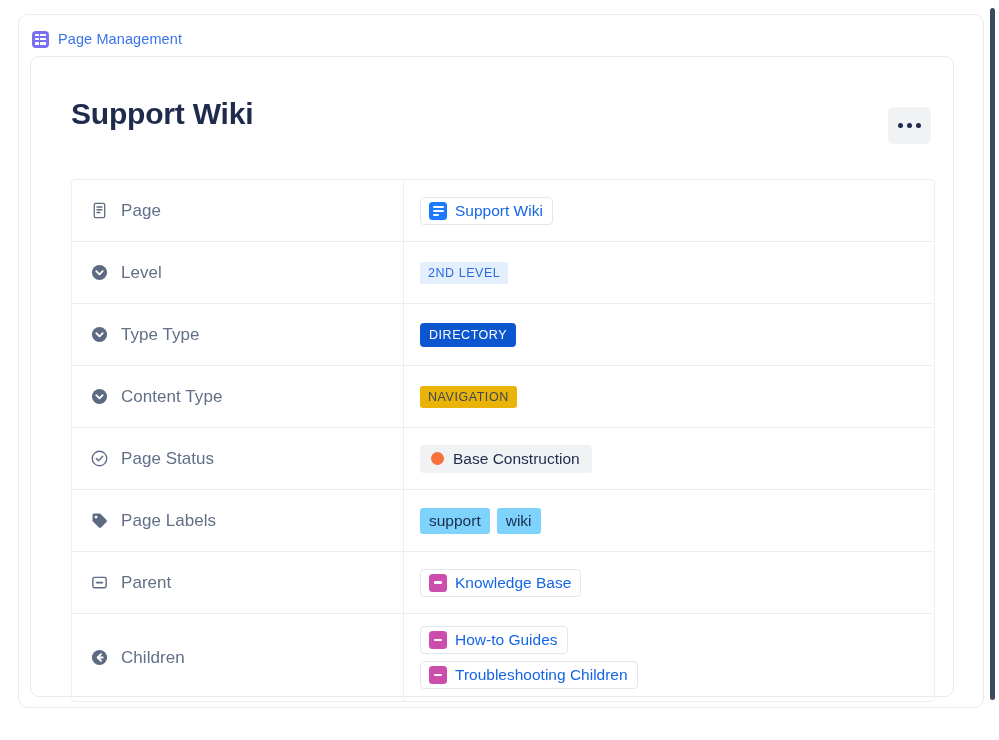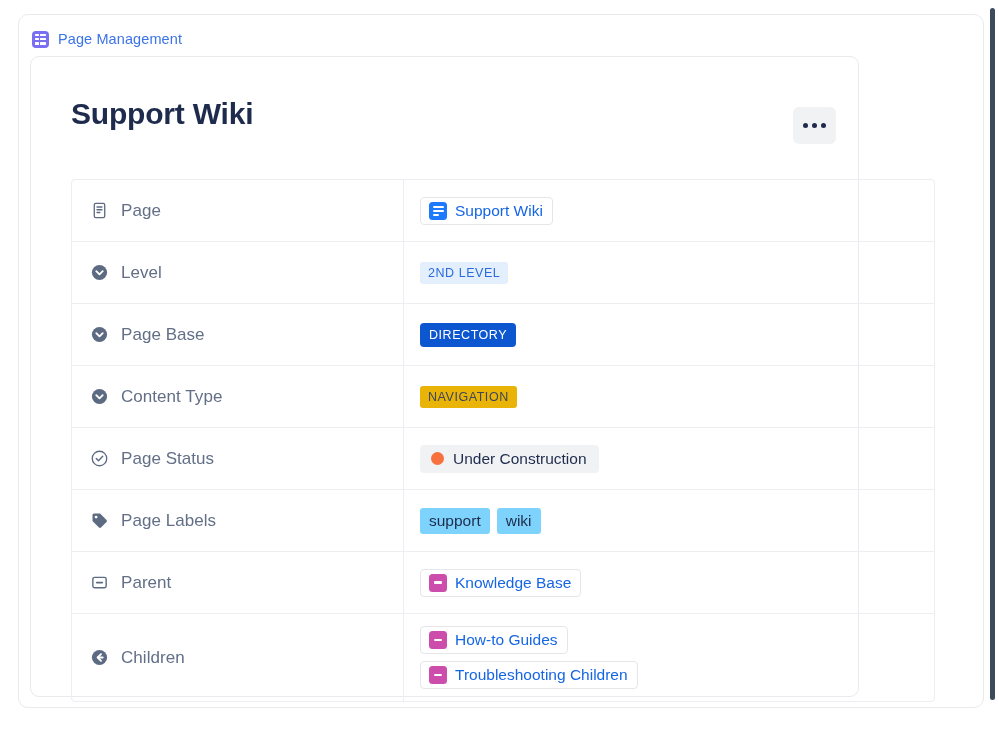--- a/index.html
+++ b/index.html
@@ -65,21 +65,21 @@
     font-size: 14.5px;
     letter-spacing: 0.1px;
     white-space: nowrap;
   }
 
   
   #content-card {
     position: absolute;
     left: 11px;
     top: 41px;
-    width: 829px;
+    width: 924px;
     height: 641px;
     background: #ffffff;
     border: 1px solid #e9eaee;
     border-radius: 9px;
   }
 
   
   #card-header {
     position: absolute;
     left: 0;
@@ -354,21 +354,21 @@
           </div>
         </div>
         <div class="prop-row">
           <div class="prop-key">
             <span class="key-icon">
               <svg viewBox="0 0 20 20">
                 <circle cx="10" cy="10" r="8" fill="#5d6b82"></circle>
                 <path d="M6.6 8.6 L10 12 L13.4 8.6" fill="none" stroke="#ffffff" stroke-width="1.9" stroke-linecap="round" stroke-linejoin="round"></path>
               </svg>
             </span>
-            <span class="prop-key-label">Page Base</span>
+            <span class="prop-key-label">Type Type</span>
           </div>
           <div class="prop-val">
             <span class="badge blue-solid">DIRECTORY</span>
           </div>
         </div>
         <div class="prop-row">
           <div class="prop-key">
             <span class="key-icon">
               <svg viewBox="0 0 20 20">
                 <circle cx="10" cy="10" r="8" fill="#5d6b82"></circle>
@@ -387,21 +387,21 @@
               <svg viewBox="0 0 20 20">
                 <circle cx="10" cy="10" r="7.6" fill="none" stroke="#5d6b82" stroke-width="1.4"></circle>
                 <path d="M6.6 10.1 L8.9 12.4 L13.4 7.6" fill="none" stroke="#5d6b82" stroke-width="1.5" stroke-linecap="round" stroke-linejoin="round"></path>
               </svg>
             </span>
             <span class="prop-key-label">Page Status</span>
           </div>
           <div class="prop-val">
             <span class="status-chip">
               <span class="status-dot" style="background: rgb(248, 113, 60);"></span>
-              <span class="status-text">Under Construction</span>
+              <span class="status-text">Base Construction</span>
             </span>
           </div>
         </div>
         <div class="prop-row">
           <div class="prop-key">
             <span class="key-icon">
               <svg viewBox="0 0 20 20">
                 <path d="M10.6 2.6 L17.4 9.4 A1.6 1.6 0 0 1 17.4 11.6 L11.6 17.4 A1.6 1.6 0 0 1 9.4 17.4 L2.6 10.6 L2.6 4.2 A1.6 1.6 0 0 1 4.2 2.6 Z" fill="#5d6b82"></path>
                 <circle cx="6.4" cy="6.4" r="1.5" fill="#ffffff"></circle>
               </svg>

